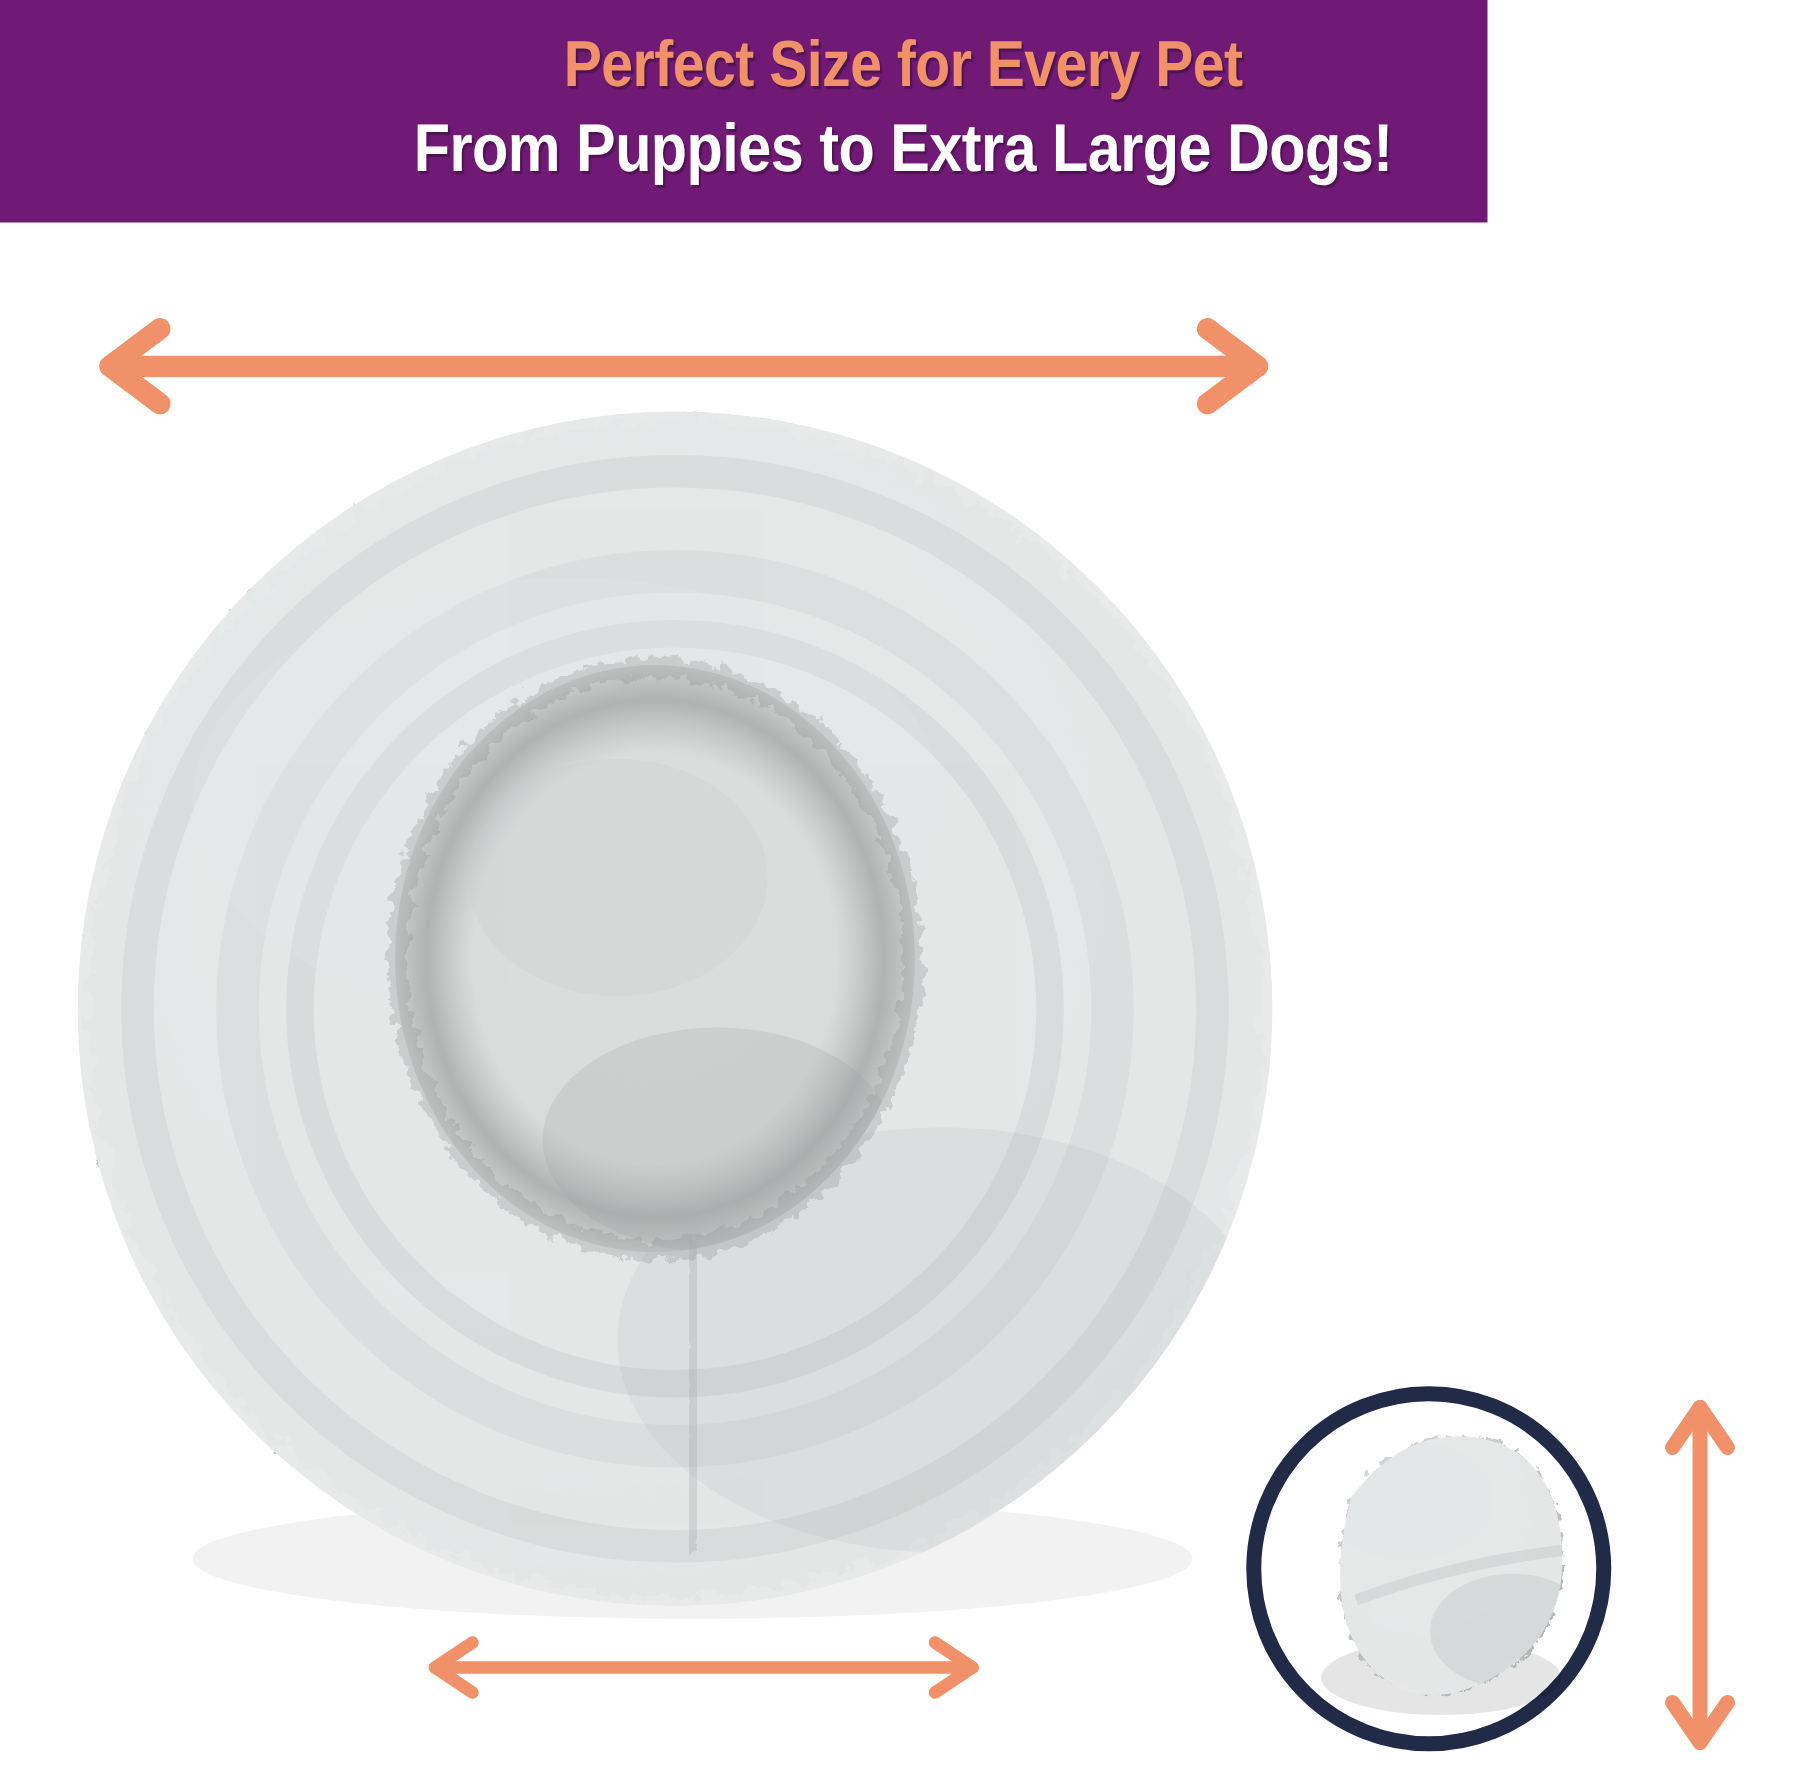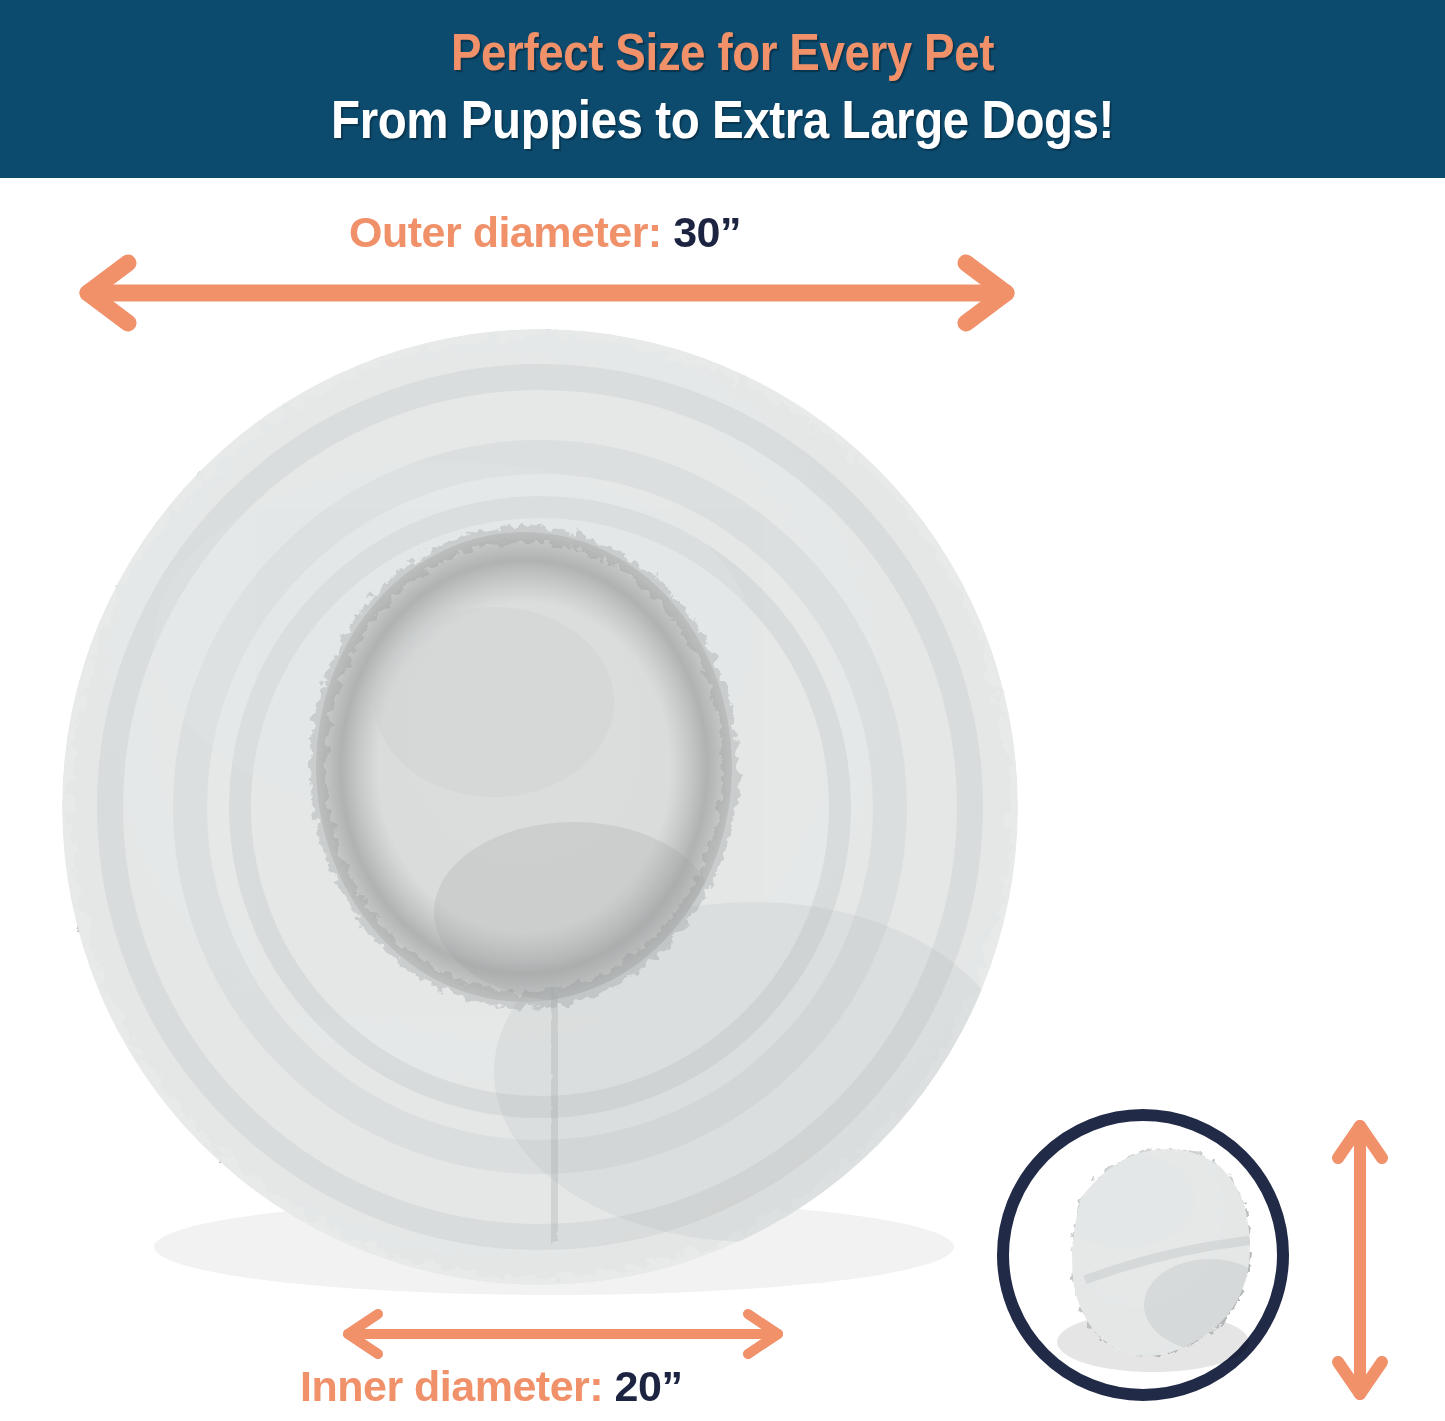--- a/index.html
+++ b/index.html
@@ -16,23 +16,23 @@
     height: 1421px;
     background: #ffffff;
     overflow: hidden;
   }
 
   
   .banner {
     position: absolute;
     left: 0;
     top: 0;
-    width: 1445px;
+    width: 1190px;
     height: 178px;
-    background: #0c4a6e;
+    background: #701a75;
     text-align: center;
   }
   .banner-title {
     position: absolute;
     left: 0;
     top: 22px;
     width: 1445px;
     font-size: 52px;
     font-weight: bold;
     letter-spacing: -0.5px;
@@ -111,23 +111,20 @@
 </head>
 <body>
 
 <div id="page">
 
   <div class="banner">
     <div class="banner-title">Perfect Size for Every Pet</div>
     <div class="banner-sub">From Puppies to Extra Large Dogs!</div>
   </div>
 
-  <div class="callout" id="outer-label">
-    <span class="lab">Outer diameter:</span><span>&nbsp;</span><span class="val">30”</span>
-  </div>
 
   <svg class="arrow-svg" id="outer-arrow" width="962" height="70" viewBox="0 0 962 70">
     <g fill="none" stroke="#f0916a" stroke-width="17" stroke-linecap="round" stroke-linejoin="round">
       <line x1="22" y1="35" x2="940" y2="35"></line>
       <polyline points="62,5 22,35 62,65"></polyline>
       <polyline points="900,5 940,35 900,65"></polyline>
     </g>
   </svg>
 
   <svg id="bed-top" viewBox="0 0 972 990">
@@ -219,23 +216,20 @@
   </svg>
 
   <svg class="arrow-svg" id="inner-arrow" width="462" height="44" viewBox="0 0 462 44">
     <g fill="none" stroke="#f0916a" stroke-width="10" stroke-linecap="round" stroke-linejoin="round">
       <line x1="16" y1="22" x2="446" y2="22"></line>
       <polyline points="46,2 16,22 46,42"></polyline>
       <polyline points="416,2 446,22 416,42"></polyline>
     </g>
   </svg>
 
-  <div class="callout" id="inner-label">
-    <span class="lab">Inner diameter:</span><span>&nbsp;</span><span class="val">20”</span>
-  </div>
 
 
   <svg class="arrow-svg" id="height-arrow" width="60" height="296" viewBox="0 0 60 296">
     <g fill="none" stroke="#f0916a" stroke-width="12" stroke-linecap="round" stroke-linejoin="round">
       <line x1="30" y1="14" x2="30" y2="282"></line>
       <polyline points="8,46 30,14 52,46"></polyline>
       <polyline points="8,250 30,282 52,250"></polyline>
     </g>
   </svg>
 

